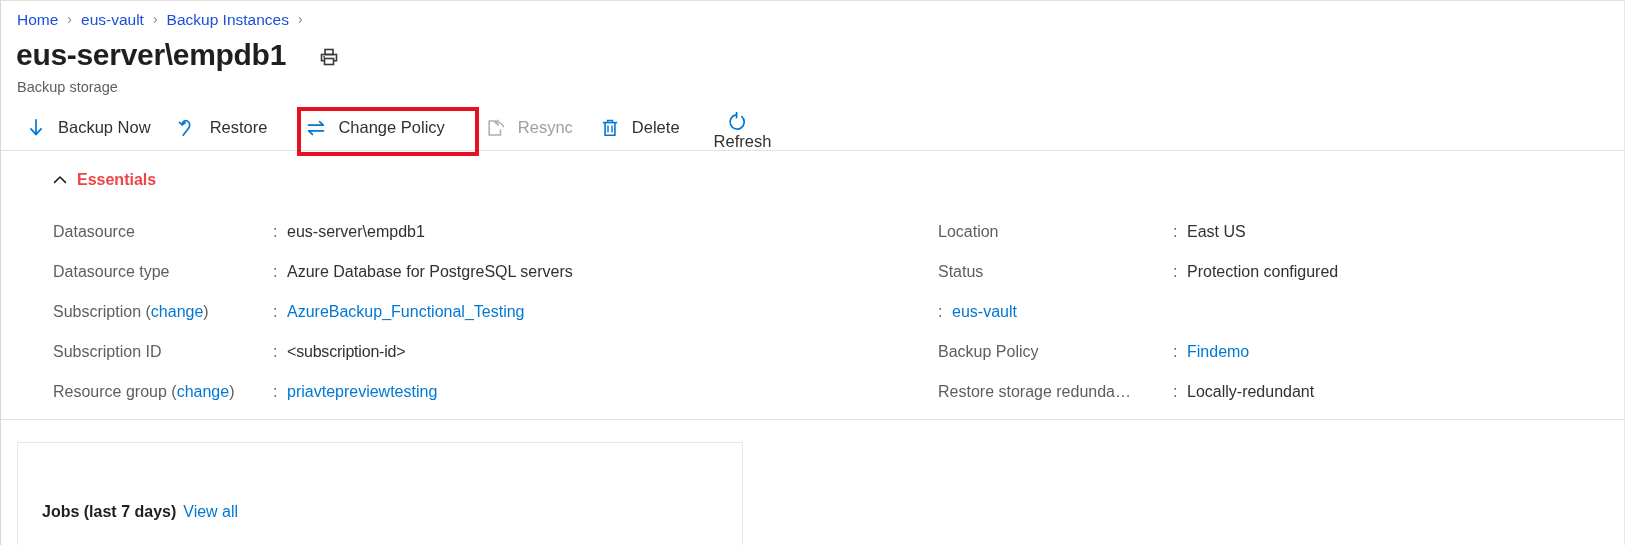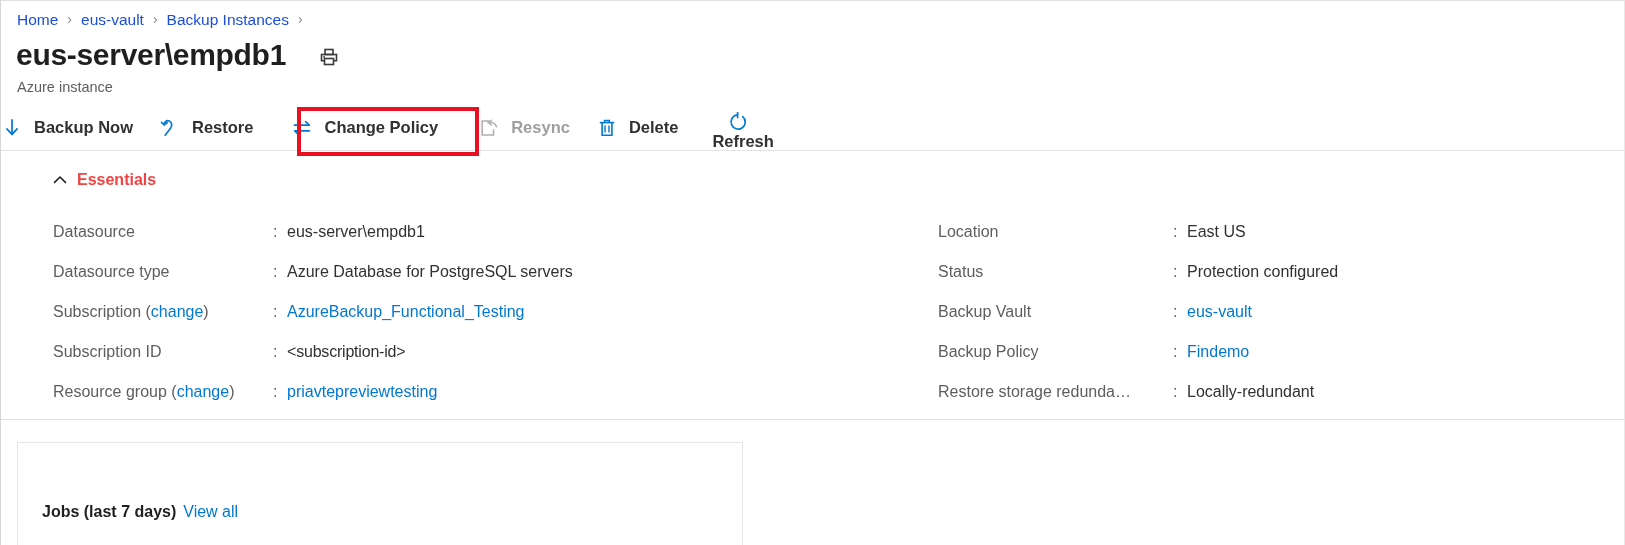--- a/index.html
+++ b/index.html
@@ -79,23 +79,23 @@
     font-size: 14.5px;
     color: #605e5c;
   }
 
   
   .command-bar {
     display: flex;
     align-items: center;
     height: 46px;
     margin-top: 10px;
+    padding-left: 24px;
     border-bottom: 1px solid #e3e3e3;
     position: relative;
-    font-weight: bold;
   }
   .cmd {
     display: flex;
     align-items: center;
     height: 34px;
     padding: 0 13px 0 0;
     margin-right: 13px;
     cursor: pointer;
     white-space: nowrap;
   }
@@ -234,21 +234,21 @@
     <span class="page-title">eus-server\empdb1</span>
     <span class="print-btn">
       <svg width="22" height="22" viewBox="0 0 22 22" aria-hidden="true">
         <rect x="7" y="3.5" width="8" height="5" fill="none" stroke="#3b3a39" stroke-width="1.6"></rect>
         <rect x="3.5" y="8.5" width="15" height="6.2" fill="none" stroke="#3b3a39" stroke-width="1.6"></rect>
         <rect x="6.5" y="12.5" width="9" height="6" fill="#ffffff" stroke="#3b3a39" stroke-width="1.6"></rect>
         <rect x="5.3" y="10.1" width="1.6" height="1.6" fill="#3b3a39"></rect>
       </svg>
     </span>
   </div>
-  <div class="subtitle">Azure instance</div>
+  <div class="subtitle">Backup storage</div>
 
   <div class="command-bar">
 
     <div class="cmd">
       <span class="cmd-ico">
         <svg width="20" height="20" viewBox="0 0 20 20" aria-hidden="true">
           <path d="M10 2 L10 16 M5 11 L10 16.4 L15 11" fill="none" stroke="#0078d4" stroke-width="1.7" stroke-linecap="square"></path>
         </svg>
       </span>
       <span class="cmd-label">Backup Now</span>
@@ -362,21 +362,20 @@
         <span class="ess-value">East US</span>
       </div>
 
       <div class="ess-row">
         <span class="ess-label">Status</span>
         <span class="ess-colon">:</span>
         <span class="ess-value">Protection configured</span>
       </div>
 
       <div class="ess-row">
-        <span class="ess-label">Backup Vault</span>
         <span class="ess-colon">:</span>
         <span class="ess-value link">eus-vault</span>
       </div>
 
       <div class="ess-row">
         <span class="ess-label">Backup Policy</span>
         <span class="ess-colon">:</span>
         <span class="ess-value link">Findemo</span>
       </div>
 

